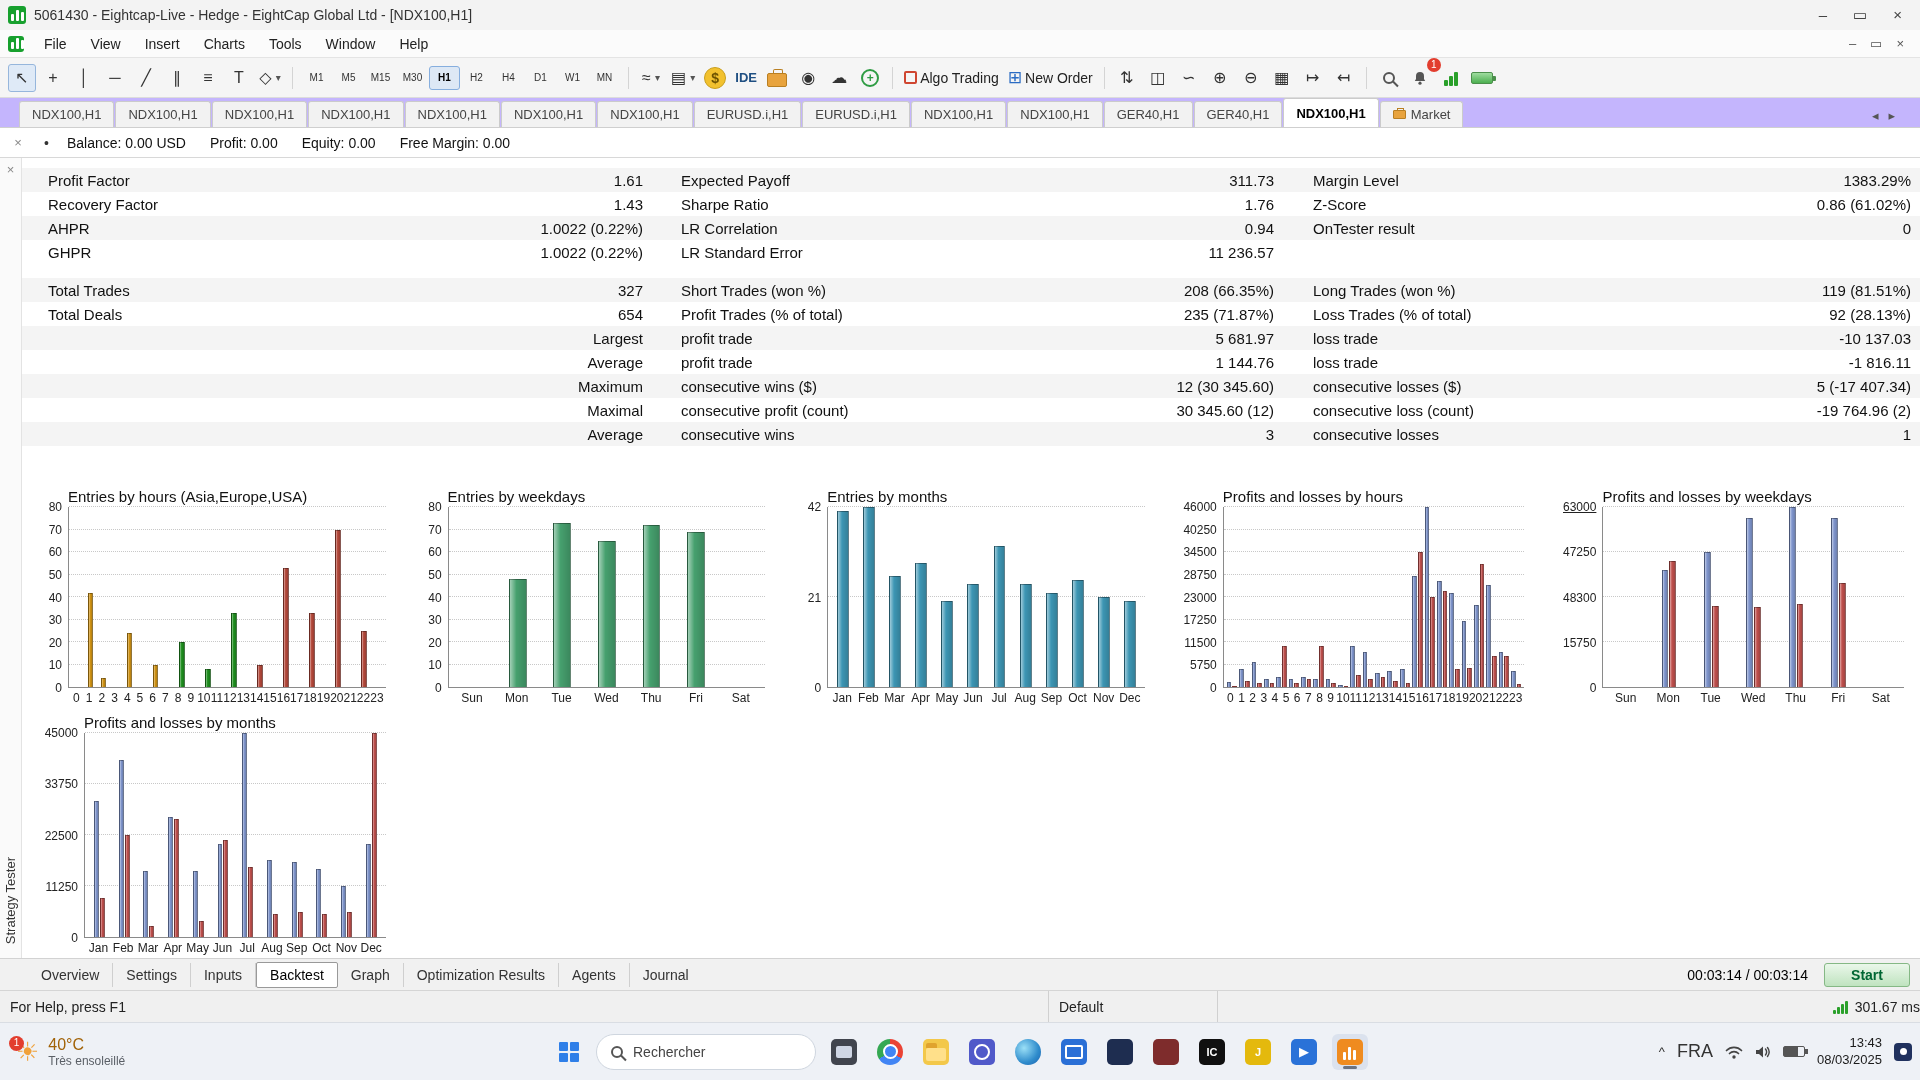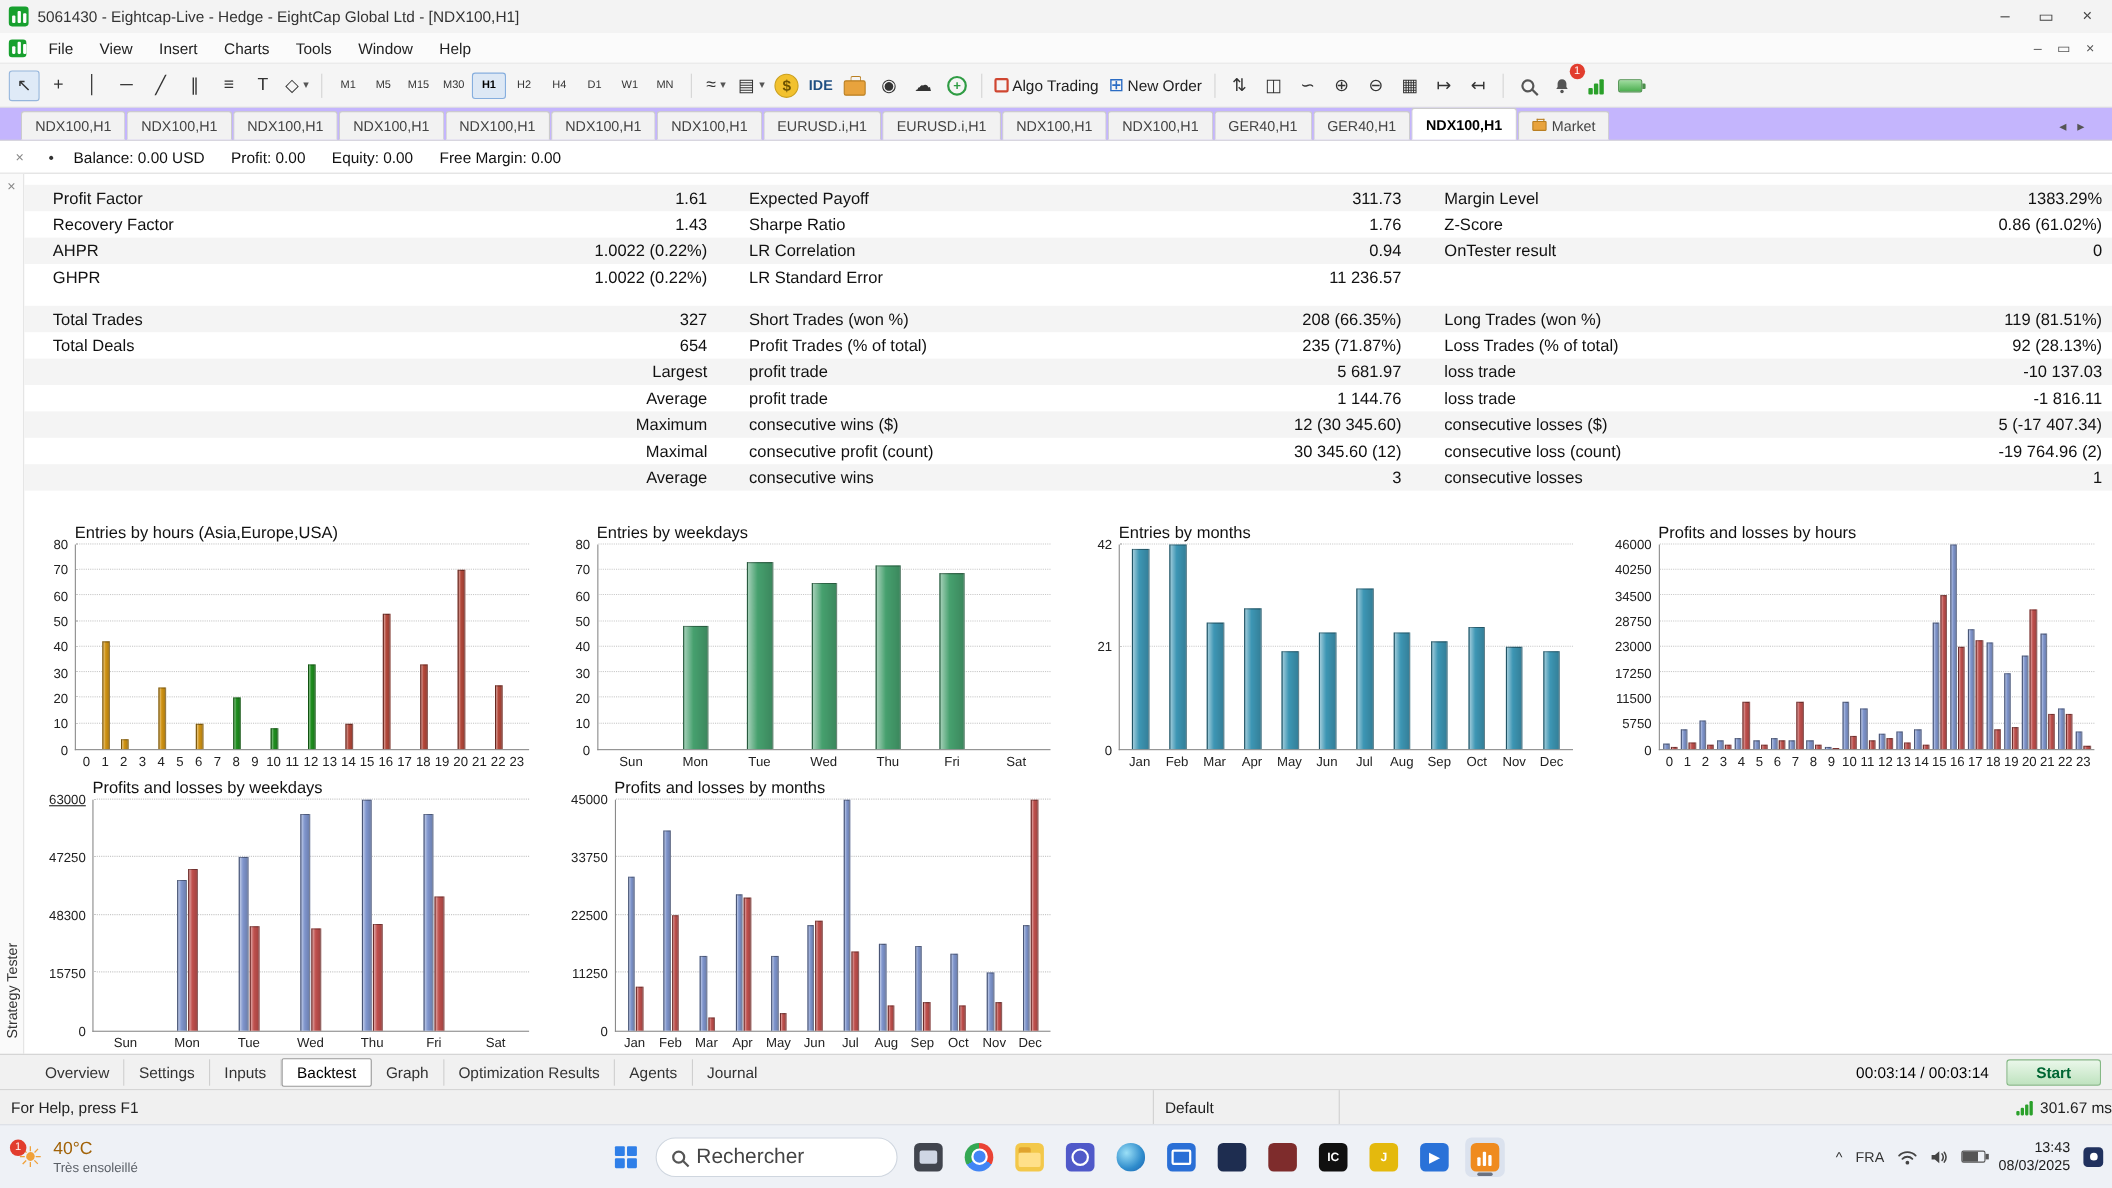--- a/index.html
+++ b/index.html
@@ -74,21 +74,21 @@
 
 .stats{height:312px;padding-top:10px;flex:0 0 auto;}
 .srow{display:flex;height:24px;align-items:center;padding-left:26px;font-size:15px;}
 .srow.gray{background:#f4f4f4;}
 .srow .p1{width:595px;margin-right:38px;display:flex;justify-content:space-between;}
 .srow .p2{width:593px;margin-right:39px;display:flex;justify-content:space-between;}
 .srow .p3{width:598px;display:flex;justify-content:space-between;}
 .sspacer{height:14px;}
 
 
-.chartsgrid{flex:1;display:grid;grid-template-columns:repeat(4,1fr);grid-template-rows:47.5% 52.5%;min-height:0;}
+.chartsgrid{flex:1;display:grid;grid-template-columns:repeat(5,1fr);grid-template-rows:47.5% 52.5%;min-height:0;margin-top:12px;}
 .chart{display:flex;flex-direction:column;padding:6px 16px 0 10px;min-height:0;}
 .chart-title{font-size:15px;color:#111;margin-bottom:2px;flex:0 0 auto;}
 .chart-body{flex:1;display:flex;min-height:0;}
 .ylabels{position:relative;flex:0 0 auto;}
 .ylabels span{position:absolute;right:6px;transform:translateY(50%);font-size:12px;color:#222;}
 .plot{flex:1;position:relative;border-left:1px solid #8a8a8a;border-bottom:1px solid #8a8a8a;}
 .grid{position:absolute;left:0;right:0;border-top:1px dotted #c8c8c8;}
 .bars{position:absolute;left:0;right:0;top:0;bottom:0;display:flex;align-items:flex-end;padding:0 2px;}
 .bgroup{flex:1;height:100%;display:flex;align-items:flex-end;justify-content:center;gap:1px;}
 .bar{border:1px solid rgba(0,0,0,.35);border-bottom:none;background-image:linear-gradient(to right,rgba(255,255,255,.5),rgba(255,255,255,0) 40%,rgba(0,0,0,.15));}
@@ -120,41 +120,41 @@
 .taskbar{height:58px;background:#eef1f6;border-top:1px solid #d9dde3;position:relative;display:flex;align-items:center;justify-content:center;flex:0 0 auto;}
 .weather{position:absolute;left:8px;top:0;height:100%;display:flex;align-items:center;gap:9px;padding:0 8px;}
 .sun{font-size:26px;color:#f0a13a;position:relative;line-height:1;}
 .sunbadge{position:absolute;top:-3px;left:-7px;background:#e23d2e;color:#fff;font-size:10px;min-width:15px;height:15px;border-radius:8px;display:flex;align-items:center;justify-content:center;}
 .wtemp{font-size:16px;color:#a16207;}
 .wdesc{font-size:12px;color:#5a5f66;}
 .centericons{display:flex;align-items:center;gap:10px;}
 .winlogo{width:34px;height:34px;border-radius:6px;display:flex;align-items:center;justify-content:center;}
 .winlogo .wl{width:20px;height:20px;display:grid;grid-template-columns:1fr 1fr;grid-template-rows:1fr 1fr;gap:2px;}
 .winlogo .wl i{background:#2f7fe8;border-radius:1px;}
-.searchpill{width:220px;height:36px;background:#fff;border:1px solid #cfd6df;border-radius:18px;display:flex;align-items:center;gap:10px;padding:0 14px;color:#444;font-size:19px;}
+.searchpill{width:220px;height:36px;background:#fff;border:1px solid #cfd6df;border-radius:18px;display:flex;align-items:center;gap:10px;padding:0 14px;color:#444;font-size:14px;}
 .tbtile{width:36px;height:36px;border-radius:6px;display:flex;align-items:center;justify-content:center;position:relative;}
 .tbtile.active{background:#dbe2ee;}
 .tbtile .underline{position:absolute;bottom:1px;left:11px;width:14px;height:3px;border-radius:2px;background:#6b7280;}
 .tbic{width:26px;height:26px;border-radius:5px;display:flex;align-items:center;justify-content:center;color:#fff;font-size:11px;font-weight:bold;position:relative;}
 .tbic.chrome{border-radius:50%;background:conic-gradient(#ea4335 0 33%,#4285f4 0 66%,#34a853 0 100%);}
 .tbic.chrome::after{content:"";width:11px;height:11px;background:#4285f4;border:2px solid #fff;border-radius:50%;}
 .tbic.folder::before{content:"";position:absolute;top:4px;left:3px;width:11px;height:5px;background:#e0a32e;border-radius:2px 2px 0 0;}
 .tbic.folder::after{content:"";position:absolute;bottom:4px;left:3px;right:3px;height:13px;background:#ffe08a;border-radius:2px;}
 .tbic.swirl{border-radius:50%;background:radial-gradient(circle at 35% 35%,#9be0f7,#2f8ccc 60%,#1b5fae);}
 .tbic.screen::after{content:"";width:16px;height:12px;background:#cfd6e4;border-radius:2px;}
 .tbic.people::after{content:"";width:12px;height:12px;border:2px solid #fff;border-radius:50%;}
 .tbic.bag::after{content:"";width:14px;height:10px;border:2px solid #fff;border-radius:2px;}
 .tbic.play{font-size:13px;}
 .tbic.chart i{position:absolute;bottom:5px;width:3px;background:#fff;border-radius:1px;}
 .tbic.chart i:nth-child(1){left:6px;height:8px;}
 .tbic.chart i:nth-child(2){left:11px;height:13px;}
 .tbic.chart i:nth-child(3){left:16px;height:10px;}
 .tray{position:absolute;right:8px;top:0;height:100%;display:flex;align-items:center;gap:12px;color:#333;}
 .tray .chev{font-size:13px;}
-.tray .lang{font-size:13px;}
+.tray .lang{font-size:18px;}
 .battery2{width:22px;height:11px;border:1px solid #555;border-radius:2px;position:relative;background:linear-gradient(to right,#555 70%,transparent 70%);}
 .battery2::after{content:"";position:absolute;right:-4px;top:2px;width:3px;height:5px;background:#555;}
 .clock{text-align:right;font-size:13px;color:#1b1b1b;line-height:1.25;}
 .notifbadge{width:18px;height:18px;background:#20315e;border-radius:4px;display:flex;align-items:center;justify-content:center;}
 .notifbadge::after{content:"";width:7px;height:7px;background:#fff;border-radius:50%;}
 svg.ic{display:block;}
 </style>
 </head>
 <body>
 

